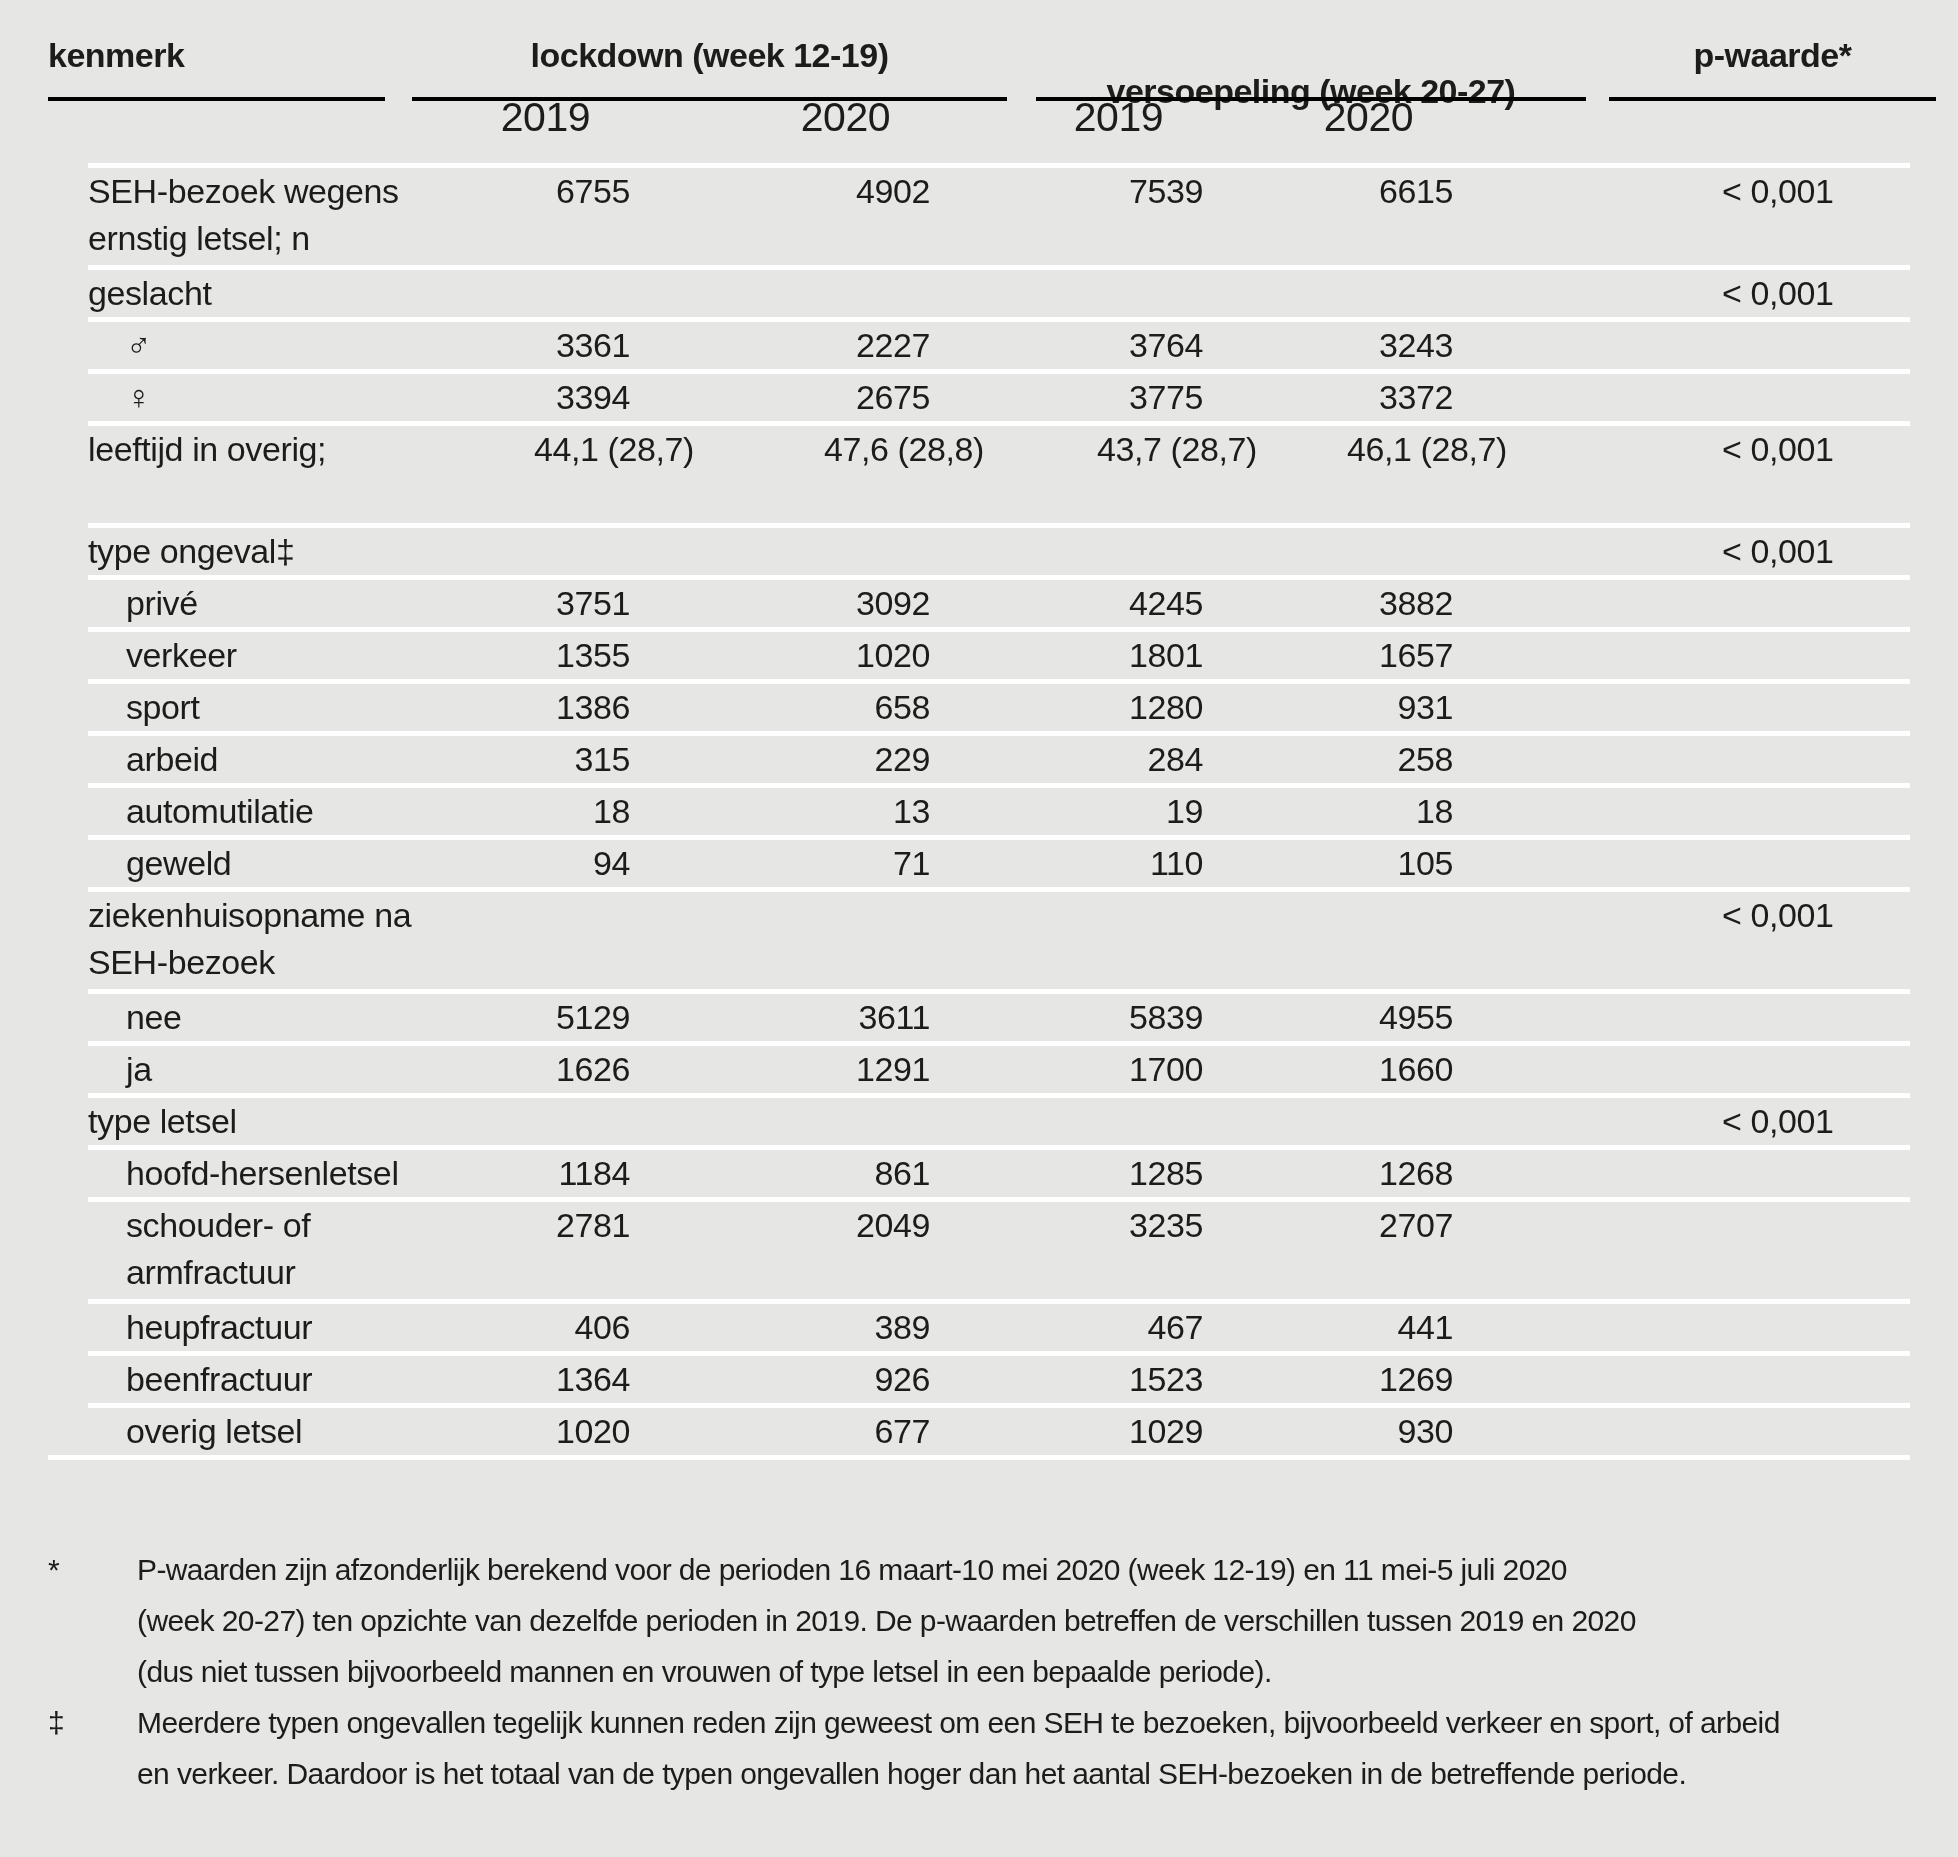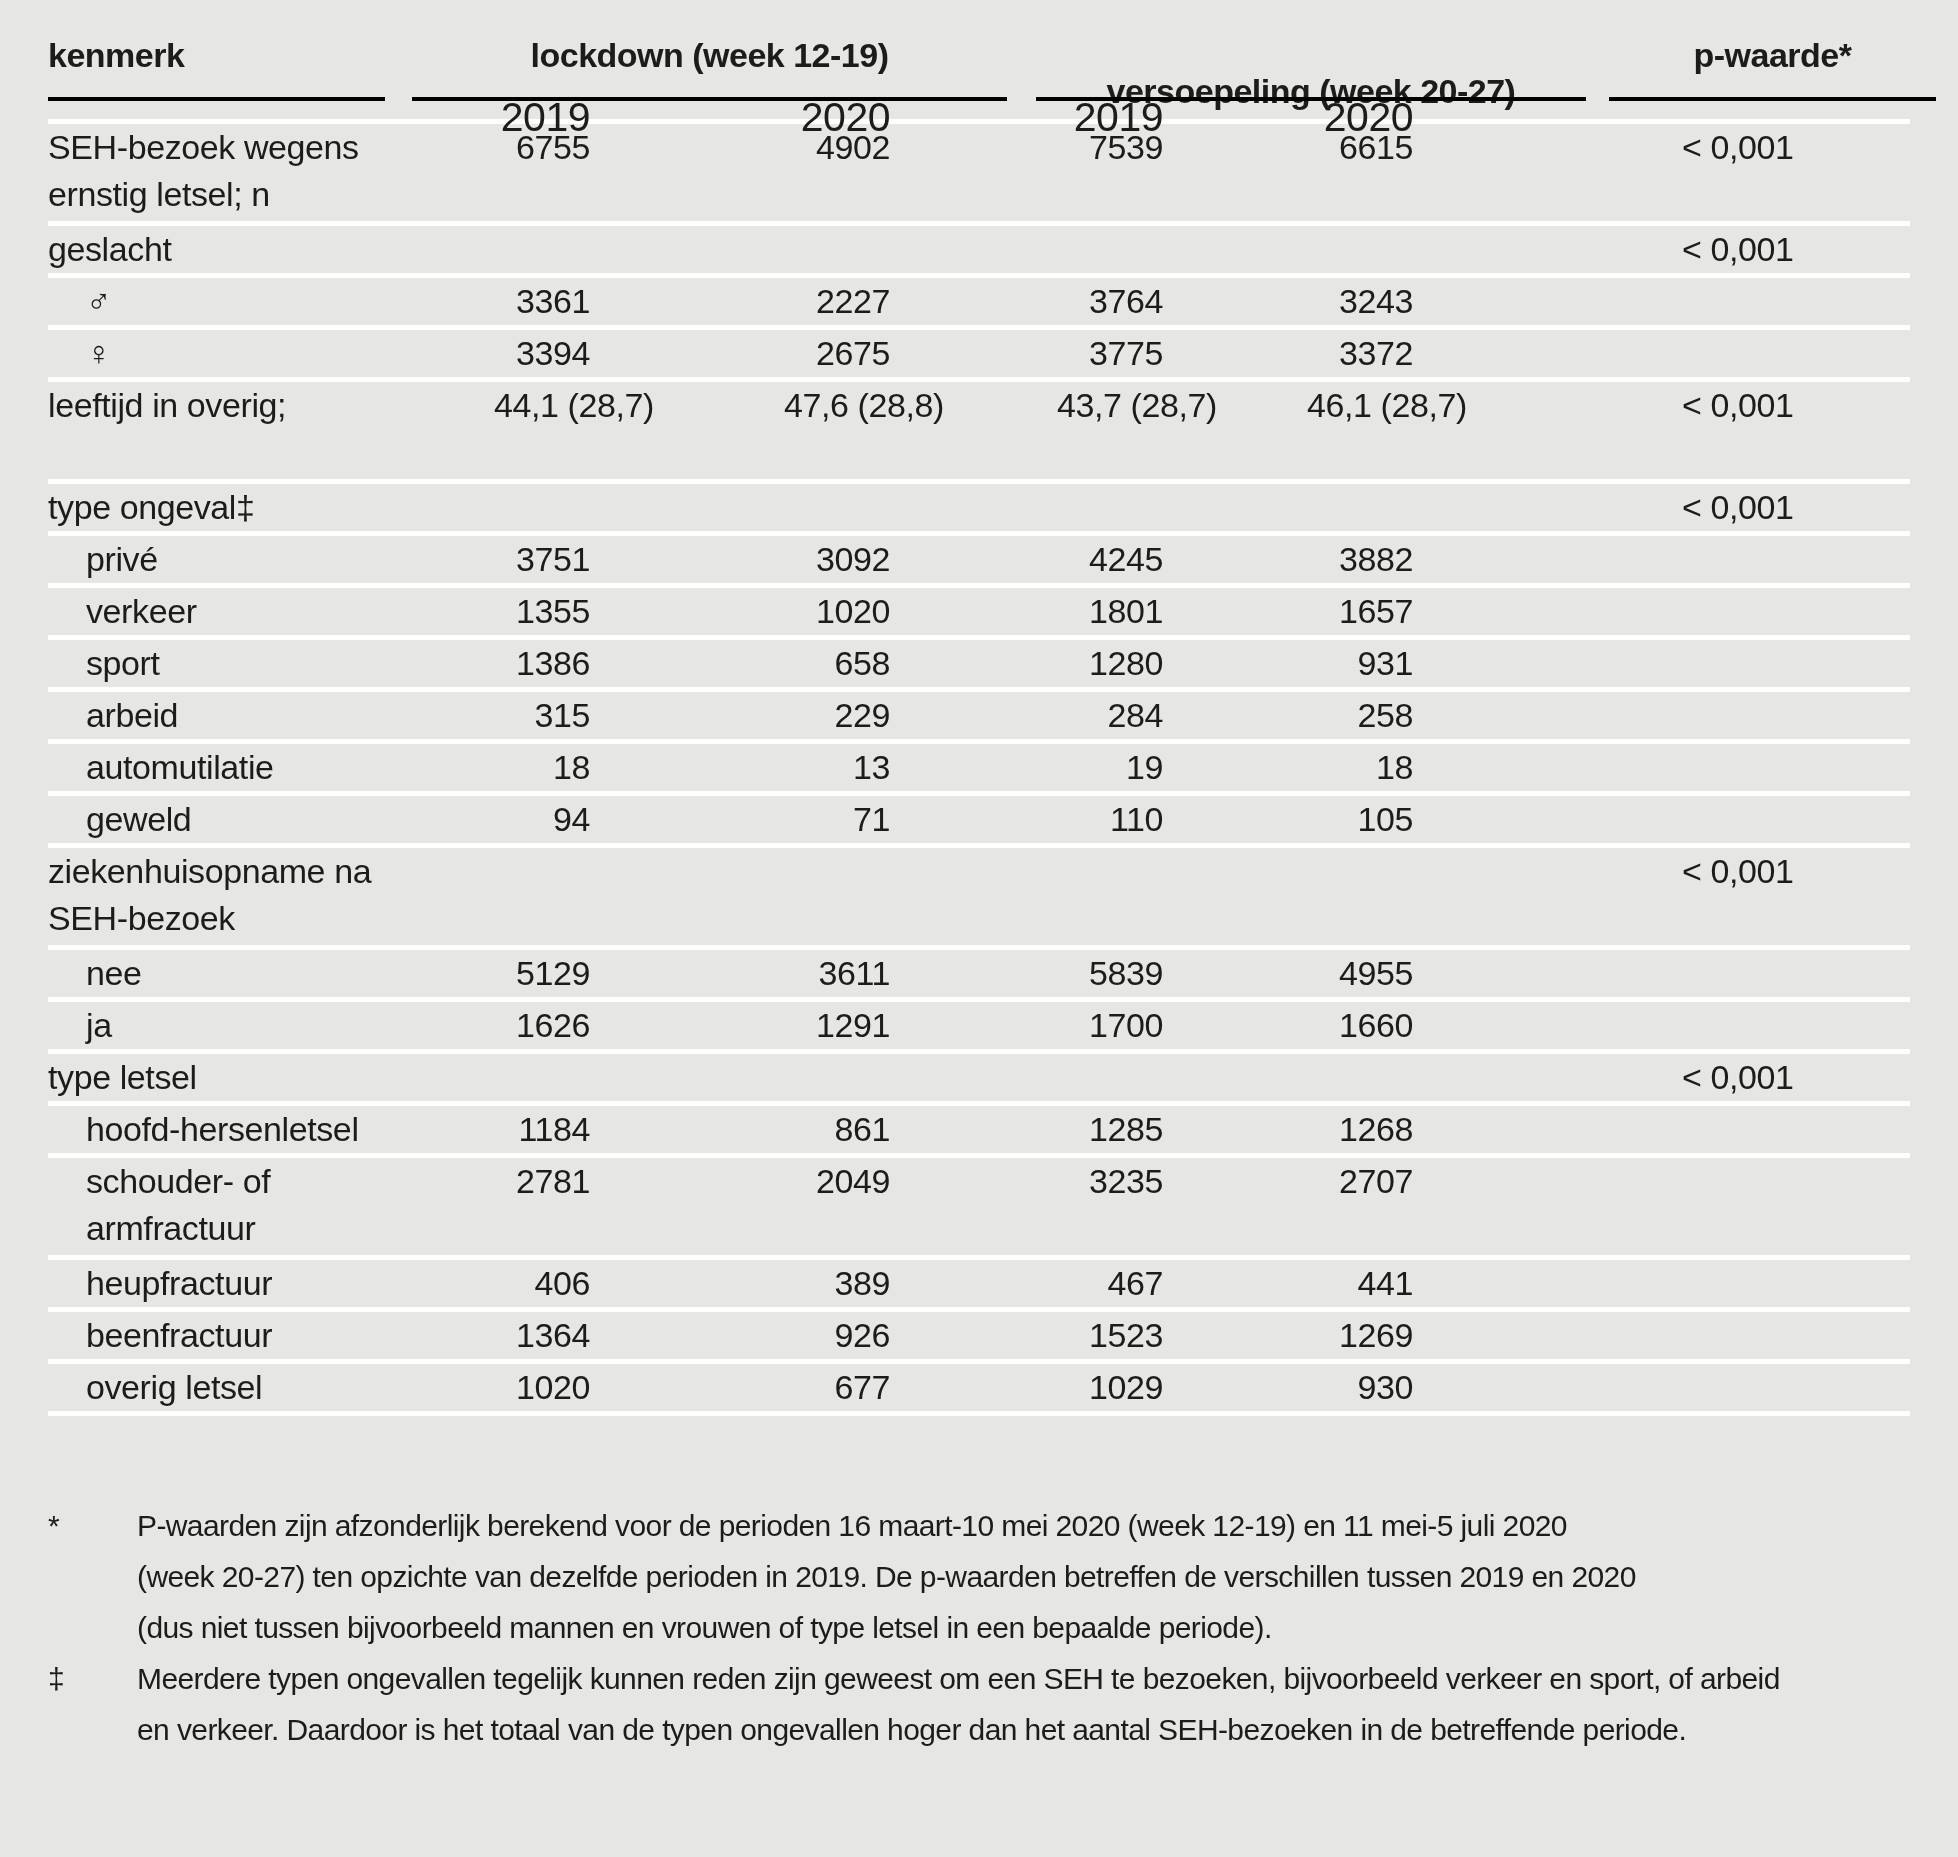--- a/index.html
+++ b/index.html
@@ -4,21 +4,21 @@
 <style>
   * { margin:0; padding:0; box-sizing:border-box; }
   html,body { width:1958px; height:1857px; }
   body {
     background:#e6e6e4;
     color:#1c1c1a;
     font-family:"Liberation Sans","DejaVu Sans",sans-serif;
     overflow:hidden;
   }
   
-  .thead { position:relative; width:1958px; height:119px; }
+  .thead { position:relative; width:1958px; height:163px; }
   .g-head { position:absolute; top:36px; font-size:34px; font-weight:700; letter-spacing:-0.5px; }
   .g-kenmerk  { left:48px;  width:340px; text-align:left; }
   .g-lockdown { left:412px; width:595px; text-align:center; }
   .g-versoep  { left:1036px; width:550px; text-align:center;margin-top:36px; }
   .g-pwaarde  { left:1609px; width:327px; text-align:center; }
   .rule { position:absolute; top:97px; height:4px; background:#000; }
   .rule-1 { left:48px;   width:337px; }
   .rule-2 { left:412px;  width:595px; }
   .rule-3 { left:1036px; width:550px; }
   .rule-4 { left:1609px; width:327px; }
@@ -30,20 +30,21 @@
   
   .tbody { width:1958px; padding:0 48px; }
   .row {
     display:grid;
     grid-template-columns:392px 150px 300px 273px 250px 1fr;
     border-top:5px solid #ffffff;
     height:52px;               
     font-size:34px;
     line-height:47px;
     letter-spacing:-0.4px;
+    margin-left:40px;
   }
   .row.double { height:102px; } 
   .cell { overflow:visible; white-space:nowrap; }
   .cell.label.indent { padding-left:38px; }
   .cell.num { text-align:right; }
   .cell.num.sd { transform:translateX(54px); }
   .cell.pval { padding-left:269px; text-align:left; }
   .table-end { border-top:5px solid #ffffff; height:5px; }
   
   .footnotes { padding:0 48px; margin-top:84px; }

